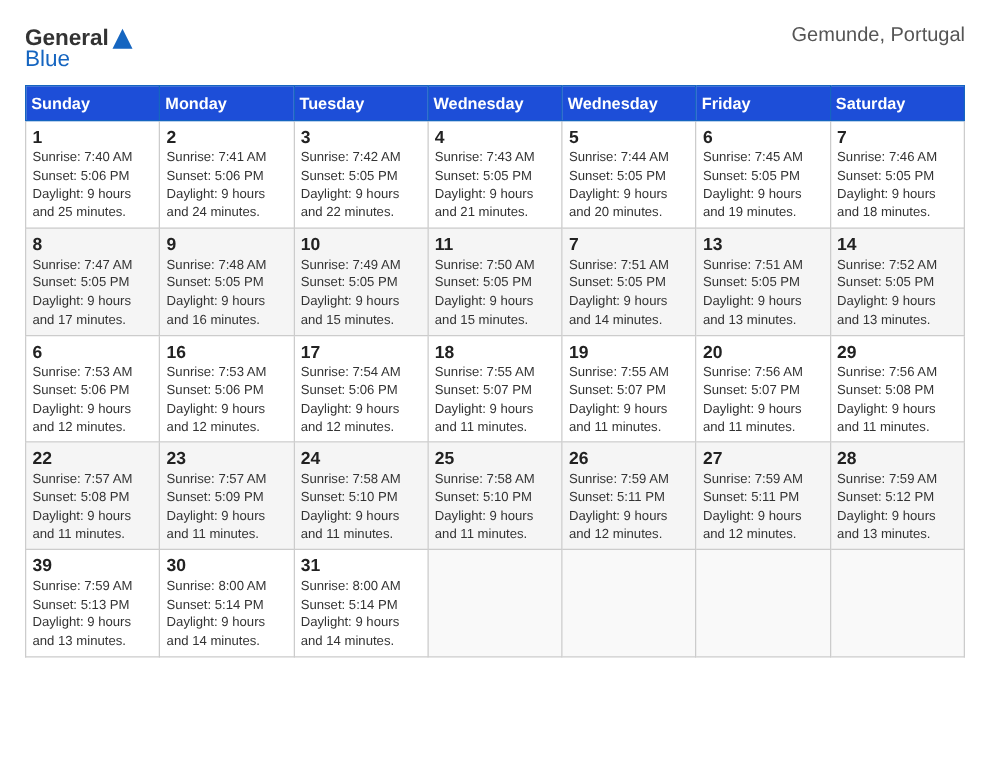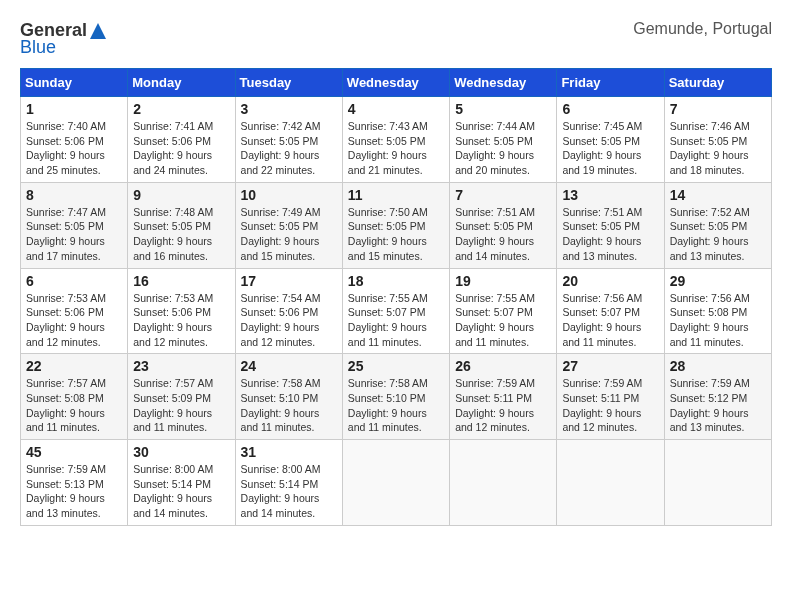--- a/index.html
+++ b/index.html
@@ -223,21 +223,21 @@
           <div class="day-number">27</div>
           <div class="day-info">Sunrise: 7:59 AM<br>Sunset: 5:11 PM<br>Daylight: 9 hours and 12 minutes.</div>
         </td>
         <td>
           <div class="day-number">28</div>
           <div class="day-info">Sunrise: 7:59 AM<br>Sunset: 5:12 PM<br>Daylight: 9 hours and 13 minutes.</div>
         </td>
       </tr>
       <tr>
         <td>
-          <div class="day-number">45</div>
+          <div class="day-number">39</div>
           <div class="day-info">Sunrise: 7:59 AM<br>Sunset: 5:13 PM<br>Daylight: 9 hours and 13 minutes.</div>
         </td>
         <td>
           <div class="day-number">30</div>
           <div class="day-info">Sunrise: 8:00 AM<br>Sunset: 5:14 PM<br>Daylight: 9 hours and 14 minutes.</div>
         </td>
         <td>
           <div class="day-number">31</div>
           <div class="day-info">Sunrise: 8:00 AM<br>Sunset: 5:14 PM<br>Daylight: 9 hours and 14 minutes.</div>
         </td>

